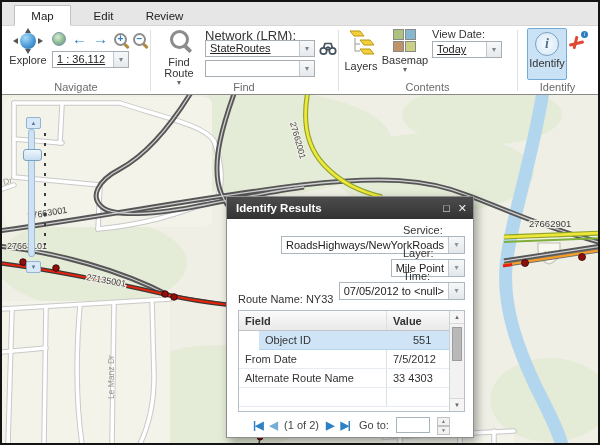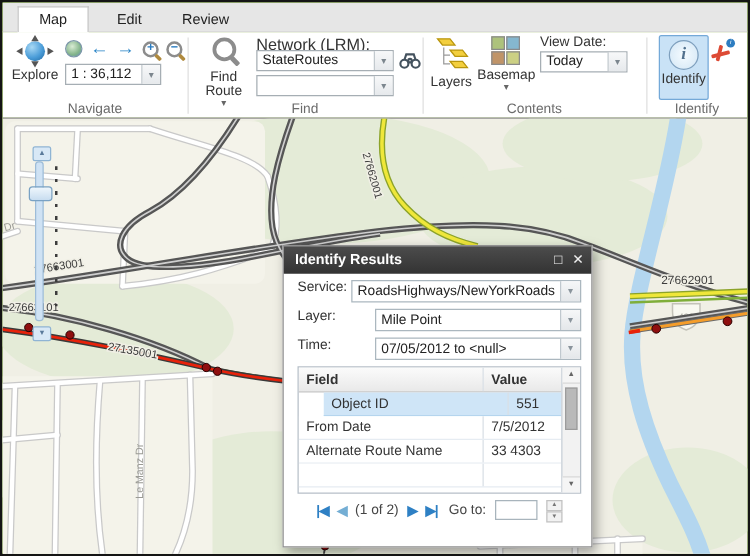--- a/index.html
+++ b/index.html
@@ -1,20 +1,20 @@
 <!DOCTYPE html>
 <html><head>
 <meta charset="utf-8">
 <style>
   * { margin:0; padding:0; box-sizing:border-box; }
   html,body { width:600px; height:445px; overflow:hidden; }
   body { font-family:"Liberation Sans", sans-serif; }
 
   .window { width:600px; height:445px; background:#141414; padding:2px; position:relative; }
-  .inner  { width:596px; height:441px; background:#bef264; position:relative; overflow:hidden; }
+  .inner  { width:596px; height:441px; background:#a21caf; position:relative; overflow:hidden; }
 
   
   .tabbar { height:24px; background:#e6e6e6; display:flex; padding-left:12px; border-bottom:1px solid #d6d6d6; }
   .tab { width:57px; margin-top:3px; height:21px; display:flex; align-items:center; justify-content:center;
          font-size:11.5px; color:#222; border:1px solid transparent; margin-right:4px; }
   .tab.active { background:#fff; border-color:#c2c2c2; border-bottom-color:#fff; }
 
   
   .ribbon { position:relative; height:68px; background:#fff; }
   .vsep { position:absolute; top:4px; bottom:3px; width:1px; background:#e0e0e0; }
@@ -37,21 +37,21 @@
   .globe { width:14px; height:14px; border-radius:50%; border:1px solid #7d97aa;
            background:radial-gradient(circle at 40% 35%, #d9ecd4, #85b58c 60%, #5d94a8); }
   .navarrow { color:#2b85c7; font-size:15px; font-weight:bold; line-height:14px; }
   .mag { position:relative; width:13px; height:13px; border:2px solid #8c8c8c; border-radius:50%;
          color:#2b7cc0; font-size:10px; line-height:8px; text-align:center; font-weight:bold; }
   .mag::after { content:""; position:absolute; width:3px; height:6px; background:#b08a3e;
                 transform:rotate(-45deg); bottom:-5px; right:-3px; border-radius:1px; }
 
   
   .rcombo { position:absolute; height:17px; background:#fff; border:1px solid #a6aeb4; display:flex; }
-  .rcombo .tx { flex:1; font-size:11px; color:#222; padding:1px 4px; white-space:nowrap; overflow:hidden; }
+  .rcombo .tx { flex:1; font-size:11px; color:#222; padding:1px 4px; white-space:nowrap; overflow:hidden;text-decoration:underline; }
   .rcombo .ar { width:15px; background:linear-gradient(#f7f8f9,#e6e9ec); border-left:1px solid #c2c9ce;
                 font-size:8px; color:#7c868e; text-align:center; line-height:15px; }
 
   .bigmag { position:relative; width:19px; height:19px; border:3px solid #8c8c8c; border-radius:50%; }
   .bigmag::after { content:""; position:absolute; width:4px; height:8px; background:#8c8c8c;
                    transform:rotate(-45deg); bottom:-7px; right:-4px; border-radius:1px; }
   .ddw { font-size:8px; color:#666; line-height:7px; }
 
   .basegrid { width:24px; height:24px; display:grid; grid-template-columns:11px 11px; grid-template-rows:11px 11px; gap:1px; }
   .basegrid span { border:1px solid #8a8a8a; }
@@ -82,21 +82,21 @@
                background:linear-gradient(#eef6fc,#c8ddf0); }
 
   
   .dlg { position:absolute; left:224px; top:101px; width:248px; height:242px; background:#fff;
          border:1px solid #8f8f8f; box-shadow:3px 4px 9px rgba(0,0,0,.35); }
   .dlg-title { height:22px; background:linear-gradient(#4c4c4c,#333); color:#fff; display:flex; align-items:center;
                font-size:11.5px; font-weight:bold; padding:0 6px 0 9px; }
   .dlg-title .sp { flex:1; }
   .dlg-title .wbtn { font-size:11px; font-weight:normal; margin-left:8px; color:#efefef; line-height:11px; }
   .dlg-body { padding:5px 8px 4px 11px; }
-  .frow { display:flex; align-items:flex-start; height:18px; margin-bottom:5px; }
+  .frow { display:flex; align-items:flex-end; height:18px; margin-bottom:5px;flex-direction:column; }
   .flabel { width:62px; font-size:11px; color:#333; }
   .combo { flex:1; height:18px; border:1px solid #abb7bf; display:flex; background:#fff; }
   .combo .tx { flex:1; font-size:11px; color:#222; padding:2px 4px; white-space:nowrap; overflow:hidden; }
   .combo .ar { width:16px; background:linear-gradient(#f6f7f8,#e4e7ea); border-left:1px solid #c0c8ce;
                font-size:8px; color:#8a949c; text-align:center; line-height:16px; }
   .rname { font-size:11px; color:#333; height:14px; margin-bottom:3px; }
 
   .tbl { position:relative; border:1px solid #b6bfc8; height:102px; overflow:hidden; margin-bottom:3px; }
   .trow { display:flex; height:19px; align-items:center; border-bottom:1px solid #e6ecf2; width:calc(100% - 15px);
           font-size:11px; color:#333; background:#fff; }
@@ -391,20 +391,24 @@
             <span class="ar">▾</span>
           </div>
         </div>
         <div class="frow">
           <span class="flabel">Time:</span>
           <div class="combo">
             <span class="tx">07/05/2012 to &lt;null&gt;</span>
             <span class="ar">▾</span>
           </div>
         </div>
+        <div class="rname">
+          <span>Route Name:</span>
+          <span>NY33</span>
+        </div>
 
         <div class="tbl">
           <div class="trow hdr">
             <span class="c1">Field</span>
             <span class="c2">Value</span>
           </div>
           <div class="trow sel">
             <span class="c1">Object ID</span>
             <span class="c2">551</span>
           </div>

